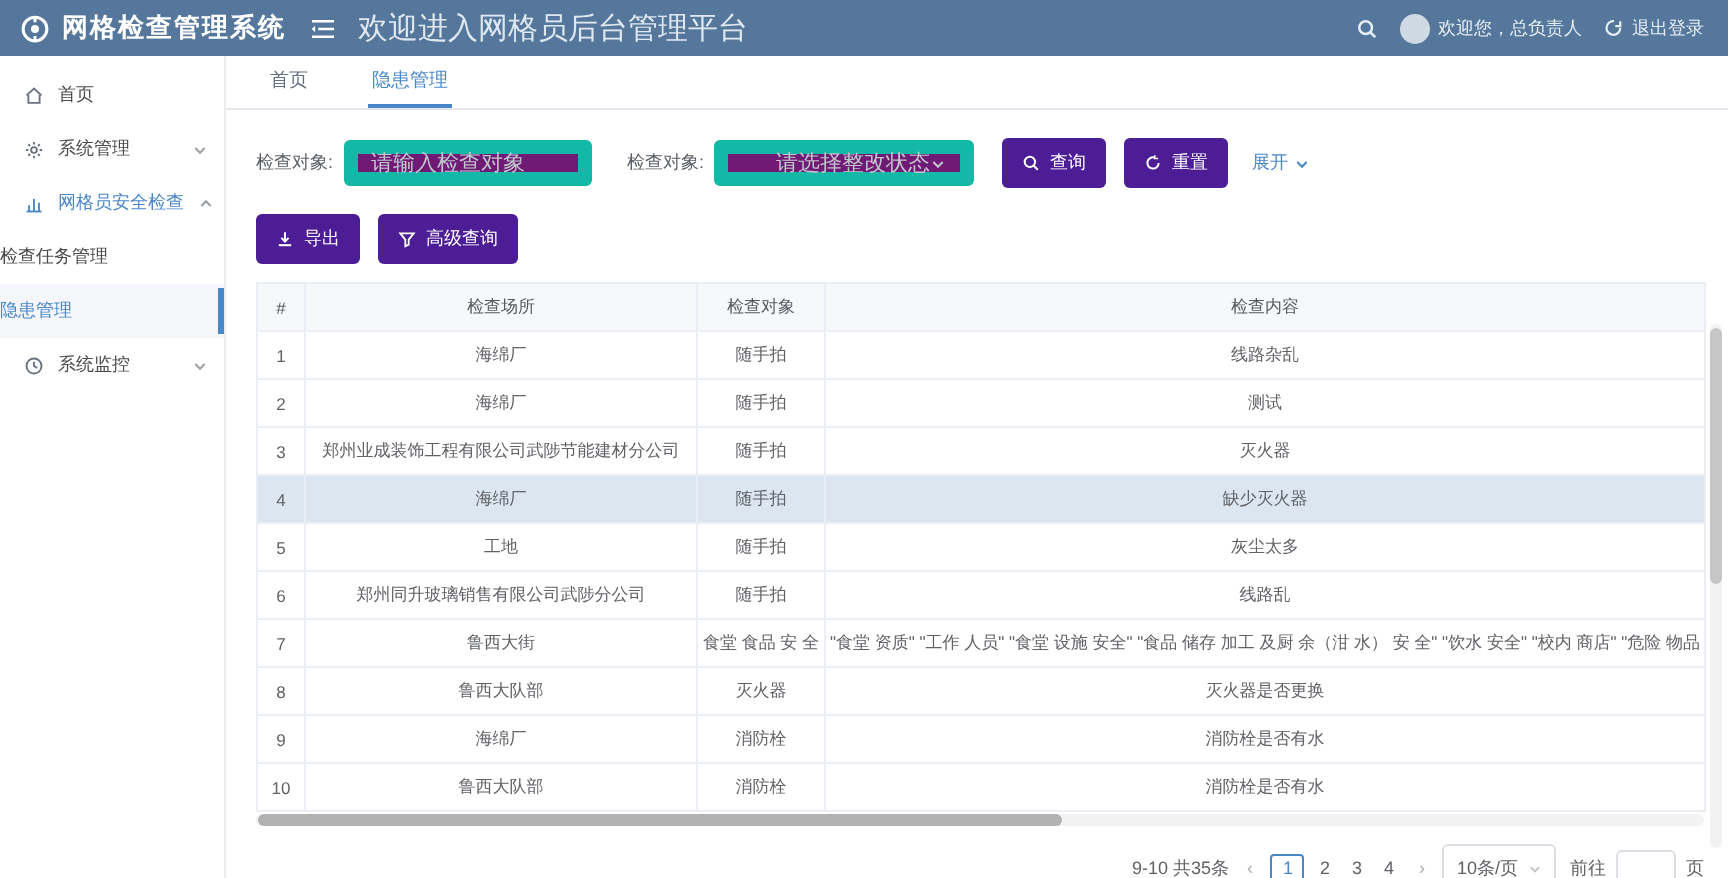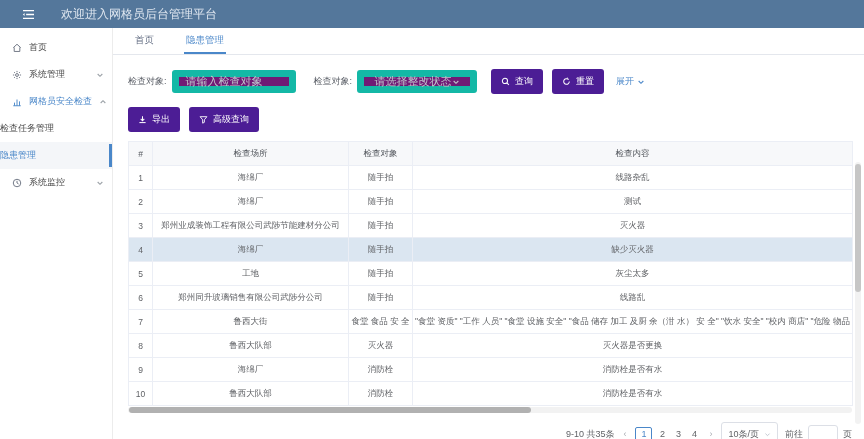--- a/index.html
+++ b/index.html
@@ -6,21 +6,21 @@
   html,body { width:864px; height:439px; overflow:hidden; background:#fff;
     font-family:"Liberation Sans","DejaVu Sans",sans-serif; }
   .app { width:864px; height:439px; display:flex; flex-direction:column; }
 
   
   .topbar { height:28px; background:#54779b; display:flex; align-items:center;
     padding:0 12px 0 10px; color:#fff; flex-shrink:0; }
   .logo-wrap { display:flex; align-items:center; gap:6px; }
   .app-title { font-size:13px; font-weight:bold; letter-spacing:1px; white-space:nowrap; }
   .fold { margin-left:12px; display:flex; align-items:center; }
-  .welcome { font-size:12px; color:#dfe7f0; margin-left:26px; white-space:nowrap; }
+  .welcome { font-size:15px; color:#dfe7f0; margin-left:11px; white-space:nowrap; }
   .top-right { margin-left:auto; display:flex; align-items:center; gap:11px; font-size:9px; color:#e8eef5; }
   .avatar { width:15px; height:15px; border-radius:50%; background:#cfd9e4; }
   .top-right .item { display:flex; align-items:center; gap:4px; white-space:nowrap; }
 
   
   .layout { flex:1; display:flex; min-height:0; }
   .sidebar { width:113px; background:#fff; border-right:1px solid #ececec; padding-top:6px;
     font-size:9px; color:#4a4a4a; flex-shrink:0; }
   .side-item { height:27px; display:flex; align-items:center; gap:7px; padding:0 8px 0 12px;
     cursor:pointer; position:relative; white-space:nowrap; }
@@ -41,21 +41,21 @@
     border-bottom:2px solid transparent; cursor:pointer; }
   .tab.active { color:#4a87c9; border-bottom-color:#4a87c9; }
 
   .content { padding:12px 0 0 15px; position:relative; flex:1; }
 
   .filter-row { display:flex; align-items:center; font-size:9px; color:#5a5e66; margin-top:2px; }
   .flabel { margin-right:5px; white-space:nowrap; }
   .tbox { height:23px; border:7px solid #14b8a6; border-radius:3px; background:#701a75;
     display:flex; align-items:center; padding:0 7px; font-size:11px; color:#c0c4cc; }
   .tbox.input { width:124px; margin-right:18px; }
-  .tbox.select { width:120px; justify-content:center; margin-right:14px; color:#c0c4cc; }
+  .tbox.select { width:130px; justify-content:flex-end; margin-right:14px; color:#c0c4cc; }
   .btn { background:#4c1d95; color:#fff; border:none; border-radius:3px; height:25px;
     padding:0 10px; font-size:9px; display:inline-flex; align-items:center; gap:5px;
     cursor:pointer; font-family:inherit; white-space:nowrap; }
   .btn + .btn { margin-left:9px; }
   .expand-link { color:#4a87c9; font-size:9px; display:flex; align-items:center; gap:3px;
     margin-left:12px; cursor:pointer; white-space:nowrap; }
 
   .action-row { margin:13px 0 9px; display:flex; }
   .action-row .btn + .btn { margin-left:9px;font-family:Liberation Mono, monospace; }
 
@@ -86,27 +86,58 @@
   .pg-input { width:30px; height:19px; border:1px solid #dcdfe6; border-radius:3px; background:#fff; }
 
   svg { display:block; }
 </style>
 </head>
 <body>
 
 <div class="app">
 
   <div class="topbar">
+    <div class="logo-wrap">
+      <span>
+        <svg width="15" height="15" viewBox="0 0 24 24" fill="none" stroke="#fff" stroke-width="2.4">
+          <circle cx="12" cy="12" r="9.5"></circle>
+          <circle cx="12" cy="12" r="3.2" fill="#fff" stroke="none"></circle>
+          <path d="M12 2.5v4M12 17.5v4"></path>
+        </svg>
+      </span>
+      <span class="app-title">网格检查管理系统</span>
+    </div>
     <span class="fold">
       <svg width="13" height="11" viewBox="0 0 16 14" stroke="#fff" stroke-width="1.6">
         <path d="M1 2h14M5 7h10M1 12h14"></path>
           <path d="M3 5l-2.2 2L3 9z" fill="#fff" stroke="none"></path>
       </svg>
     </span>
     <span class="welcome">欢迎进入网格员后台管理平台</span>
+    <div class="top-right">
+      <span>
+        <svg width="11" height="11" viewBox="0 0 16 16" fill="none" stroke="#e8eef5" stroke-width="1.8">
+          <circle cx="7" cy="7" r="4.6"></circle>
+            <path d="M10.5 10.5L14 14"></path>
+        </svg>
+      </span>
+      <span class="item">
+        <span class="avatar"></span>
+        <span>欢迎您，总负责人</span>
+      </span>
+      <span class="item">
+        <span>
+          <svg width="10" height="10" viewBox="0 0 16 16" fill="none" stroke="#e8eef5" stroke-width="1.8">
+            <path d="M13 8A5.5 5.5 0 1 1 8 2.5"></path>
+              <path d="M13 2.5v4h-4"></path>
+          </svg>
+        </span>
+        <span>退出登录</span>
+      </span>
+    </div>
   </div>
 
   <div class="layout">
 
     <div class="sidebar">
       <div class="side-item">
         <span class="sicon">
           <svg width="10" height="10" viewBox="0 0 16 16" fill="none" stroke="currentColor" stroke-width="1.5">
             <path d="M2 7.5L8 2l6 5.5"></path>
               <path d="M3.5 7v6.5h9V7"></path>

